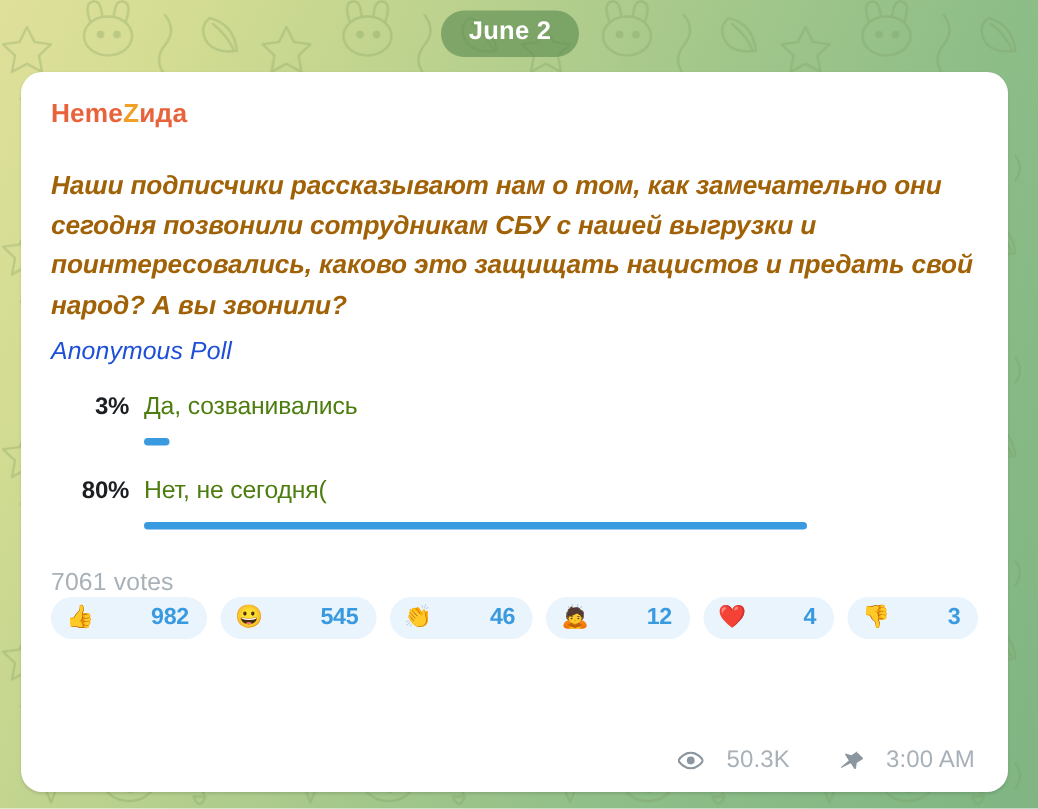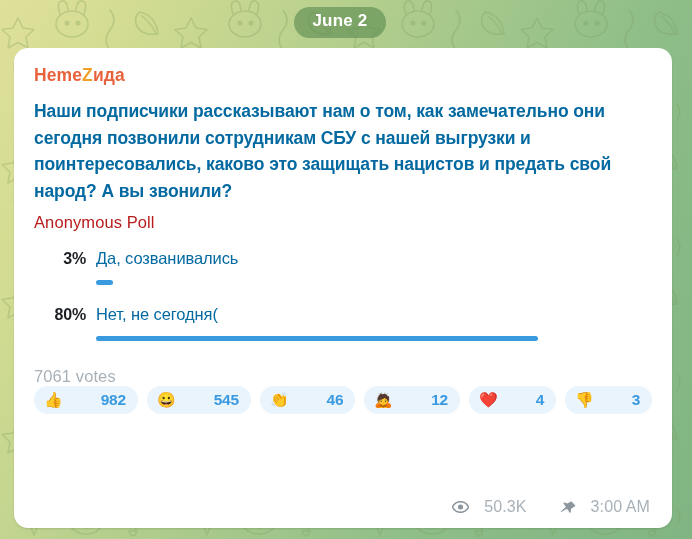--- a/index.html
+++ b/index.html
@@ -65,38 +65,40 @@
     padding: 17px 20px 10px 20px;
     z-index: 4;
     overflow: hidden;
   }
 
   .channel-name {
     color: #e8623c;
     font-size: 17.5px;
     font-weight: bold;
     letter-spacing: 0.1px;
-    margin-bottom: 12px;
+    margin-bottom: 24px;
   }
   .channel-name .accent-z { color: #f0a029; }
 
   .message-text {
-    color: #0369a1;
+    color: #a16207;
     font-size: 17.5px;
     font-weight: bold;
     line-height: 26.5px;
     letter-spacing: -0.1px;
     margin-bottom: 9px;
+    font-style: italic;
   }
 
   .poll-type {
-    color: #b91c1c;
+    color: #1d4ed8;
     font-size: 16.5px;
     margin-bottom: 17px;
     letter-spacing: 0.1px;
+    font-style: italic;
   }
 
   
   .poll-options { margin-bottom: 4px; }
 
   .poll-option {
     position: relative;
     height: 56px;
   }
   .poll-option-row {
@@ -108,21 +110,21 @@
     flex: 0 0 52px;
     text-align: right;
     font-size: 16px;
     font-weight: bold;
     color: #1b1f23;
     letter-spacing: -0.2px;
   }
   .poll-answer {
     margin-left: 10px;
     font-size: 16.5px;
-    color: #0369a1;
+    color: #4d7c0f;
     letter-spacing: -0.1px;
     white-space: nowrap;
   }
   .poll-answer .emoji { font-size: 17px; }
 
   .poll-bar-track {
     position: absolute;
     left: 62px;
     right: 4px;
     top: 31px;

